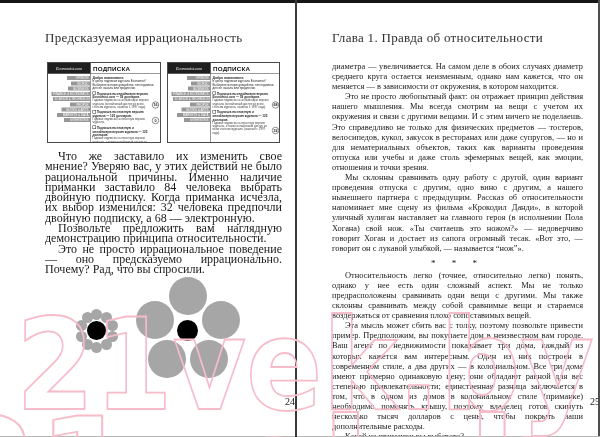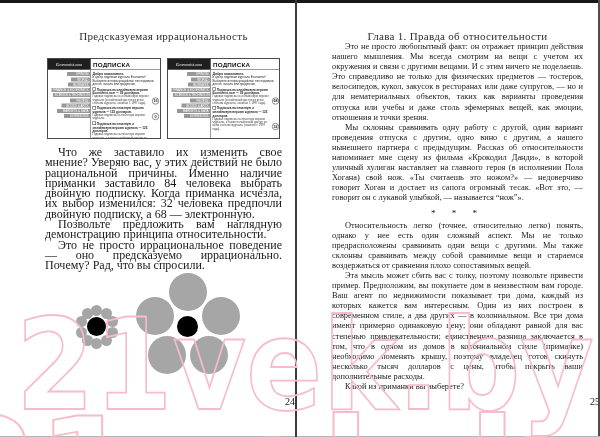--- a/index.html
+++ b/index.html
@@ -7,21 +7,21 @@
         font-family:"Liberation Serif", serif;color:#1b1b1b;}
   .edge-top{position:absolute;left:0;top:0;width:600px;height:3px;background:#161616;z-index:40;}
   .edge-right{position:absolute;right:0;top:0;width:2px;height:437px;background:#4e4e4e;z-index:40;}
   .edge-bottom{position:absolute;left:0;bottom:0;width:600px;height:1px;background:#b5b5b5;z-index:40;}
   .divider{position:absolute;left:295px;top:0;width:2px;height:437px;background:#3a3a3a;z-index:40;}
 
   .page{position:absolute;top:0;height:437px;}
   .page-left{left:0;width:295px;padding:0 13px 0 45px;box-sizing:border-box;}
   .page-right{left:297px;width:303px;padding:0 17px 0 35px;box-sizing:border-box;}
 
-  .running-head{margin-top:30px;text-align:center;font-size:11px;letter-spacing:.3px;color:#2f2f2f;}
+  .running-head{margin-top:30px;text-align:left;font-size:13px;letter-spacing:.3px;color:#2f2f2f;}
   .pagenum{position:absolute;left:0;right:0;bottom:30px;text-align:right;font-size:10px;color:#222;}
 
   .body-text p{margin:0;font-size:12px;line-height:10.3px;text-align:justify;color:#191919;}
   .page-right .body-text p{font-size:8.4px;line-height:10.1px;}
   .body-text p.indent{text-indent:13px;}
   .mt8{margin-top:8px !important;} .mt16{margin-top:16px !important;} .mt6{margin-top:6px !important;}
   .separator{text-align:center;font-size:9px;letter-spacing:7px;margin:4px 0 3px 0;color:#111;}
 
   
   .boxes{margin:16px 2px 0 2px;display:flex;gap:6px;height:81px;}
@@ -176,20 +176,21 @@
       <div class="circ c-black" style="left:132px;top:43px;width:21px;height:21px"></div>
     </div>
 
 
     <div class="pagenum">24</div>
   </div>
 
   <div class="page page-right">
     <div class="running-head">Глава 1.  Правда об относительности</div>
     <div class="body-text">
+      <p class="mt16">диаметра — увеличивается. На самом деле в обоих случаях диаметр среднего круга остается неизменным, однако нам кажется, что он меняется — в зависимости от окружения, в котором находится.</p>
       <p class="indent">Это не просто любопытный факт: он отражает принцип действия нашего мышления. Мы всегда смотрим на вещи с учетом их окружения и связи с другими вещами. И с этим ничего не поделаешь. Это справедливо не только для физических предметов — тостеров, велосипедов, кукол, закусок в ресторанах или даже супругов, — но и для нематериальных объектов, таких как варианты проведения отпуска или учебы и даже столь эфемерных вещей, как эмоции, отношения и точки зрения.</p>
       <p class="indent">Мы склонны сравнивать одну работу с другой, один вариант проведения отпуска с другим, одно вино с другим, а нашего нынешнего партнера с предыдущим. Рассказ об относительности напоминает мне сцену из фильма «Крокодил Данди», в которой уличный хулиган наставляет на главного героя (в исполнении Пола Хогана) свой нож. «Ты считаешь это ножом?» — недоверчиво говорит Хоган и достает из сапога огромный тесак. «Вот это, — говорит он с лукавой улыбкой, — называется “нож”».</p>
       <div class="separator">* * *</div>
       <p class="indent">Относительность легко (точнее, относительно легко) понять, однако у нее есть один сложный аспект. Мы не только предрасположены сравнивать одни вещи с другими. Мы также склонны сравнивать между собой сравнимые вещи и стараемся воздержаться от сравнения плохо сопоставимых вещей.</p>
       <p class="indent">Эта мысль может сбить вас с толку, поэтому позвольте привести пример. Предположим, вы покупаете дом в неизвестном вам городе. Ваш агент по недвижимости показывает три дома, каждый из которых кажется вам интересным. Один из них построен в современном стиле, а два других — в колониальном. Все три дома имеют примерно одинаковую цену; они обладают равной для вас степенью привлекательности; единственная разница заключается в том, что в одном из домов в колониальном стиле (приманке) необходимо поменять крышу, поэтому владелец готов скинуть несколько тысяч долларов с цены, чтобы покрыть ваши дополнительные расходы.</p>
       <p class="indent">Какой из приманки вы выберете?</p>
     </div>
     <div class="pagenum">25</div>
   </div>
 

